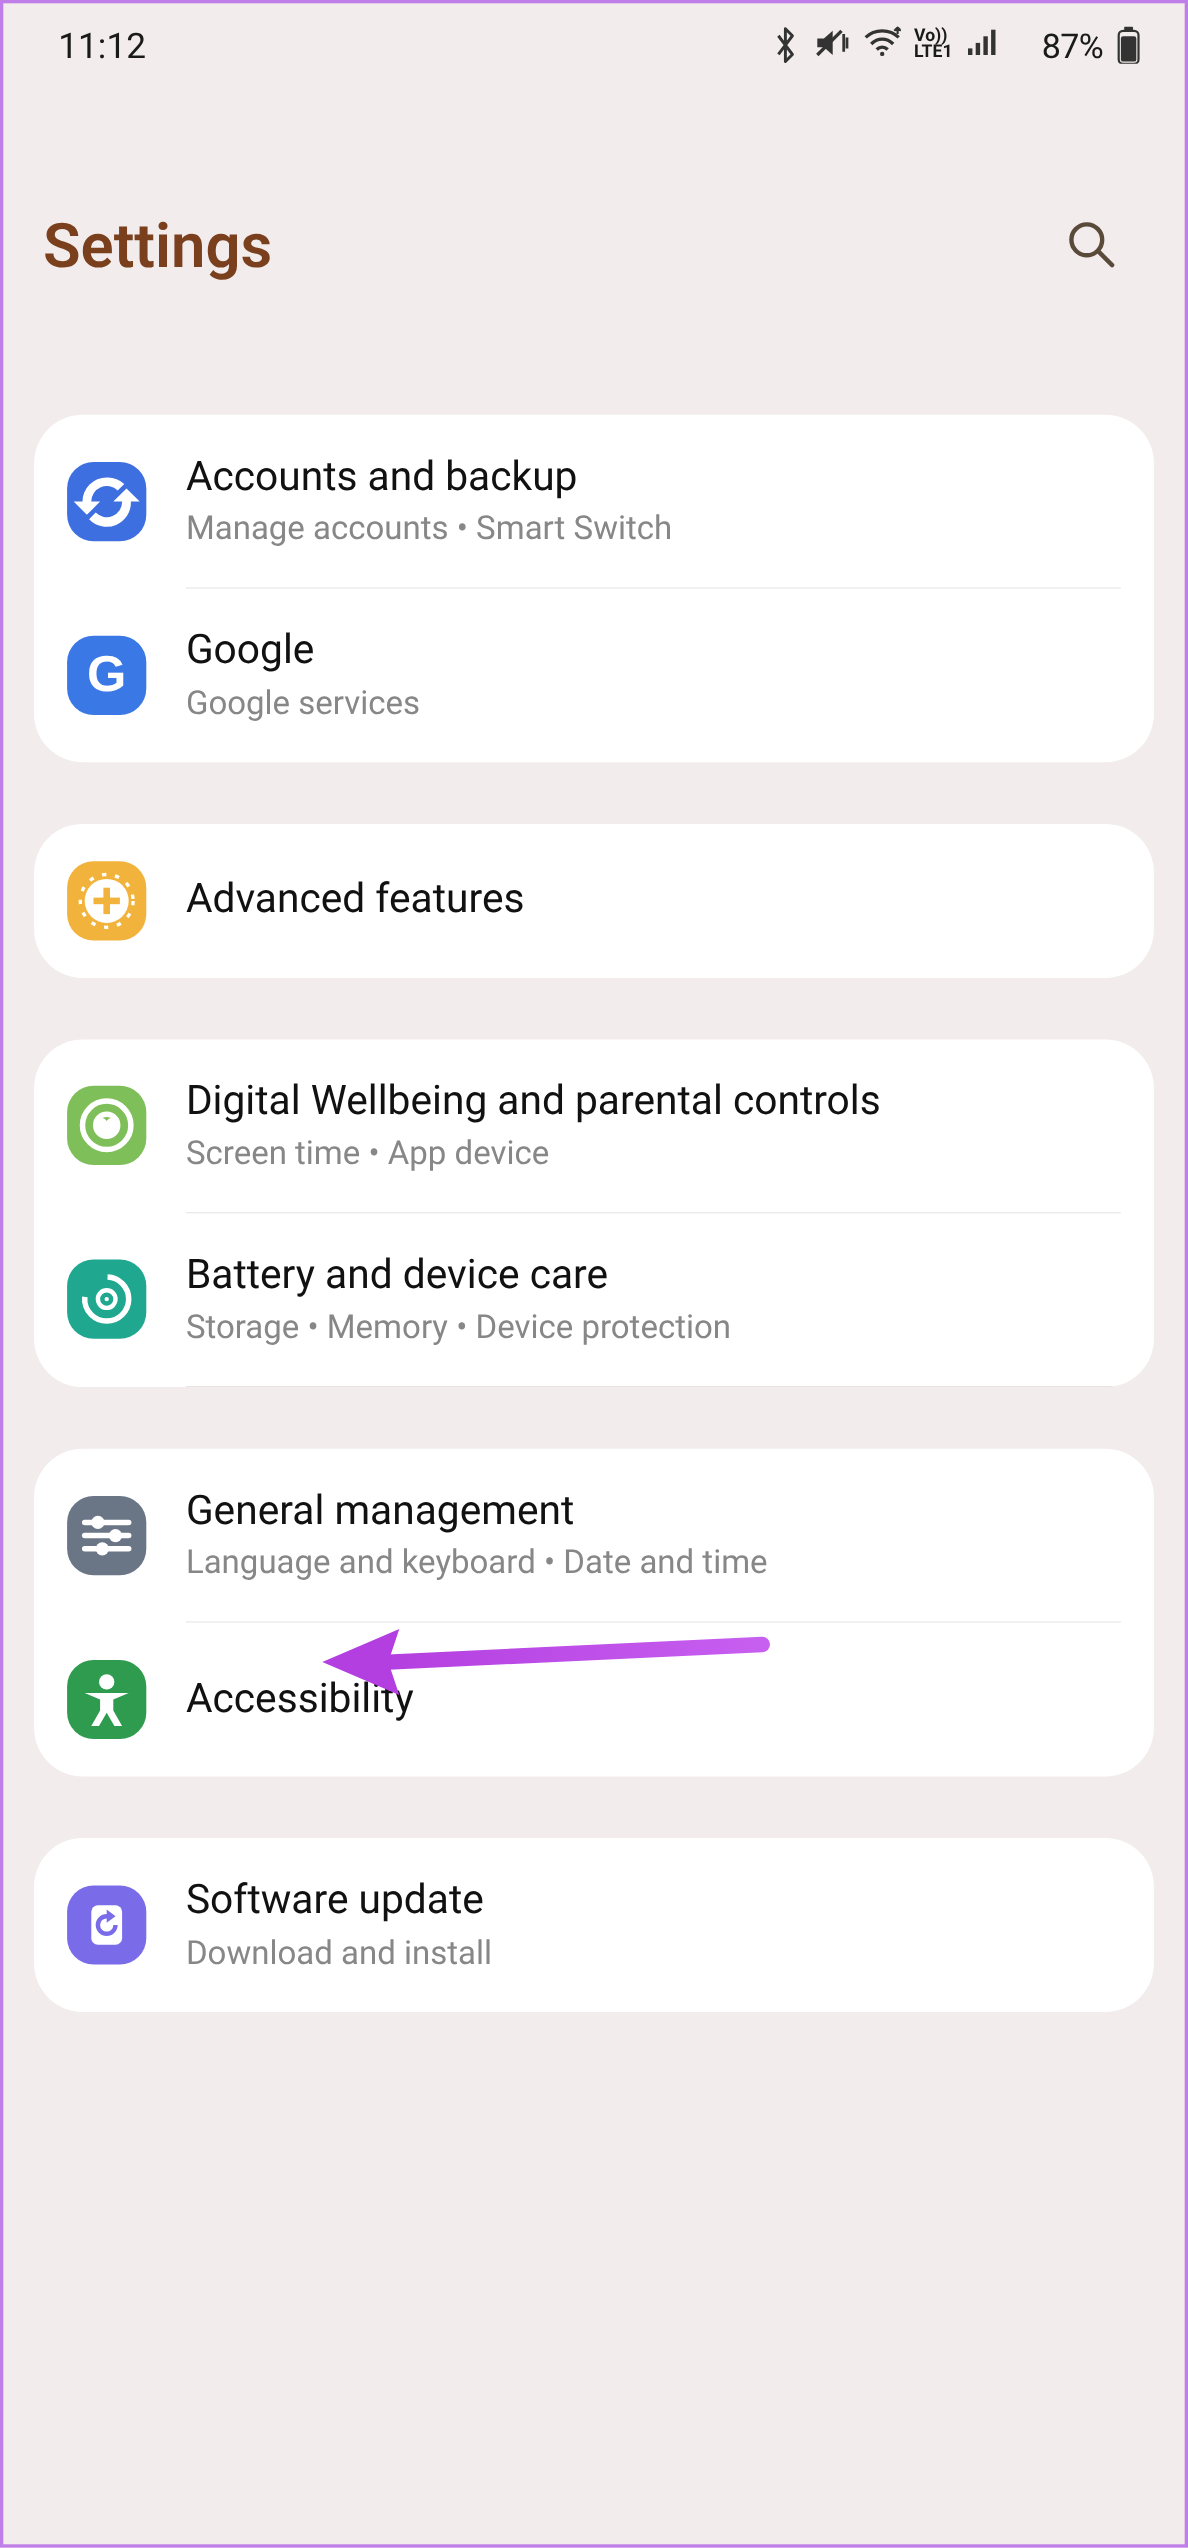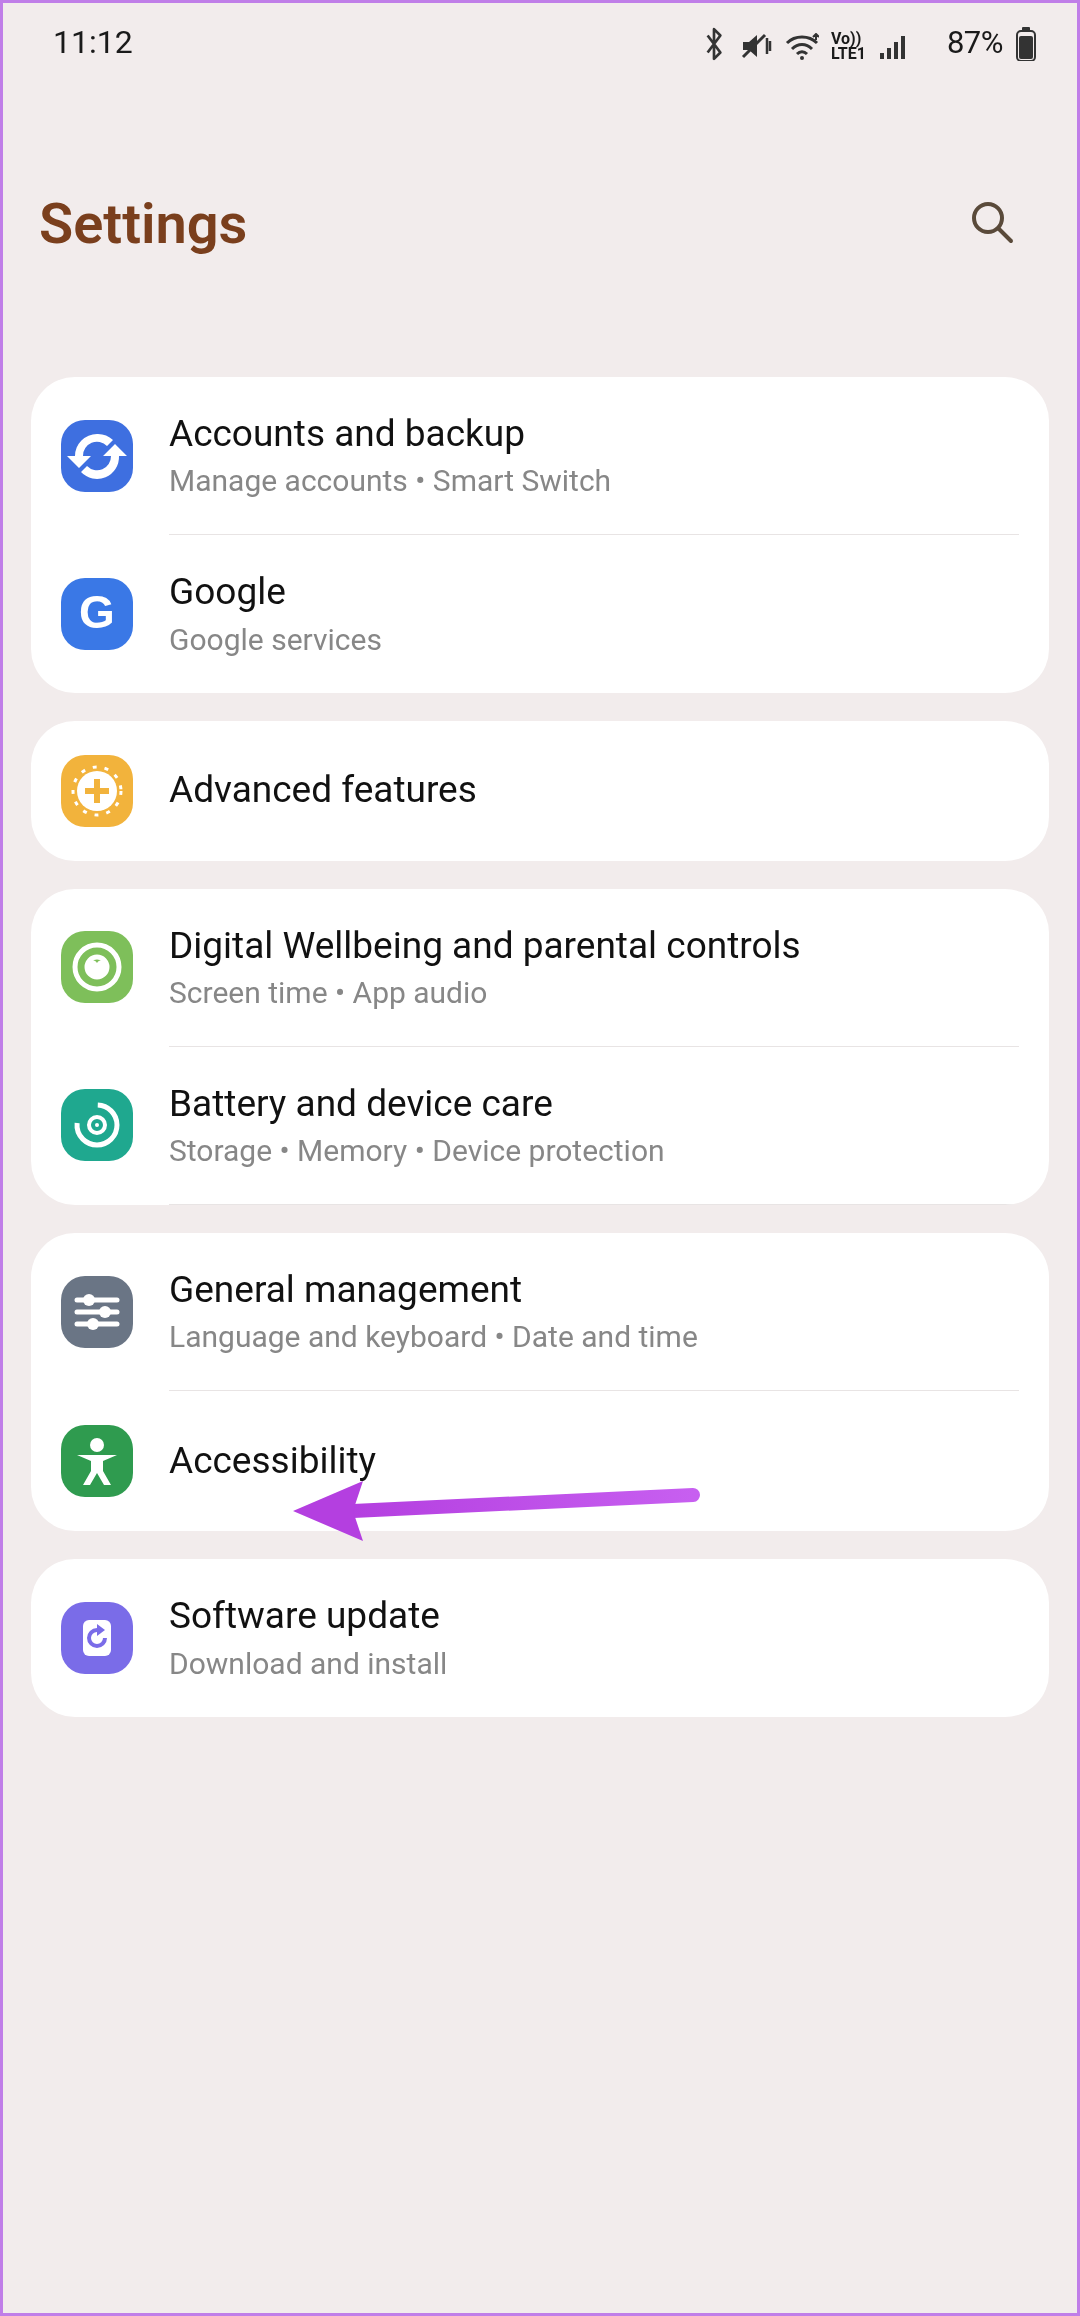--- a/index.html
+++ b/index.html
@@ -22,21 +22,21 @@
     display: flex;
     justify-content: space-between;
     align-items: center;
     height: 78px;
     padding: 0 40px 0 50px;
     font-size: 32px;
     color: #1a1a1a;
   }
   .status-right {
     display: flex;
-    align-items: flex-end;
+    align-items: flex-start;
     gap: 12px;
   }
   .status-right svg { display: block; }
   .battery-text { font-size: 31px; letter-spacing: -0.5px; margin-left: 27px; }
   .lte-badge {
     font-size: 16px;
     line-height: 15px;
     font-weight: 700;
     display: flex;
     flex-direction: column;
@@ -55,21 +55,21 @@
     font-size: 56px;
     font-weight: 600;
     color: #7a3f1d;
   }
 
   
   .content { padding: 0 28px; }
   .card {
     background: #ffffff;
     border-radius: 44px;
-    margin-bottom: 28px;
+    margin-bottom: 56px;
     overflow: hidden;
   }
   .row {
     display: flex;
     align-items: center;
     padding: 34px 36px 34px 30px;
     gap: 36px;
   }
   .icon-wrap {
     width: 72px;
@@ -217,21 +217,21 @@
     </div>
     <div class="card">
       <div class="row">
         <div class="icon-wrap c-green">
           <svg width="72" height="72" viewBox="0 0 72 72">
             <use href="#i-wellbeing"></use>
           </svg>
         </div>
         <div class="row-text">
           <div class="row-title">Digital Wellbeing and parental controls</div>
-          <div class="row-sub">Screen time  •  App audio</div>
+          <div class="row-sub">Screen time  •  App device</div>
         </div>
       </div>
       <div class="divider"></div>
       <div class="row">
         <div class="icon-wrap c-teal">
           <svg width="72" height="72" viewBox="0 0 72 72">
             <use href="#i-care"></use>
           </svg>
         </div>
         <div class="row-text">

